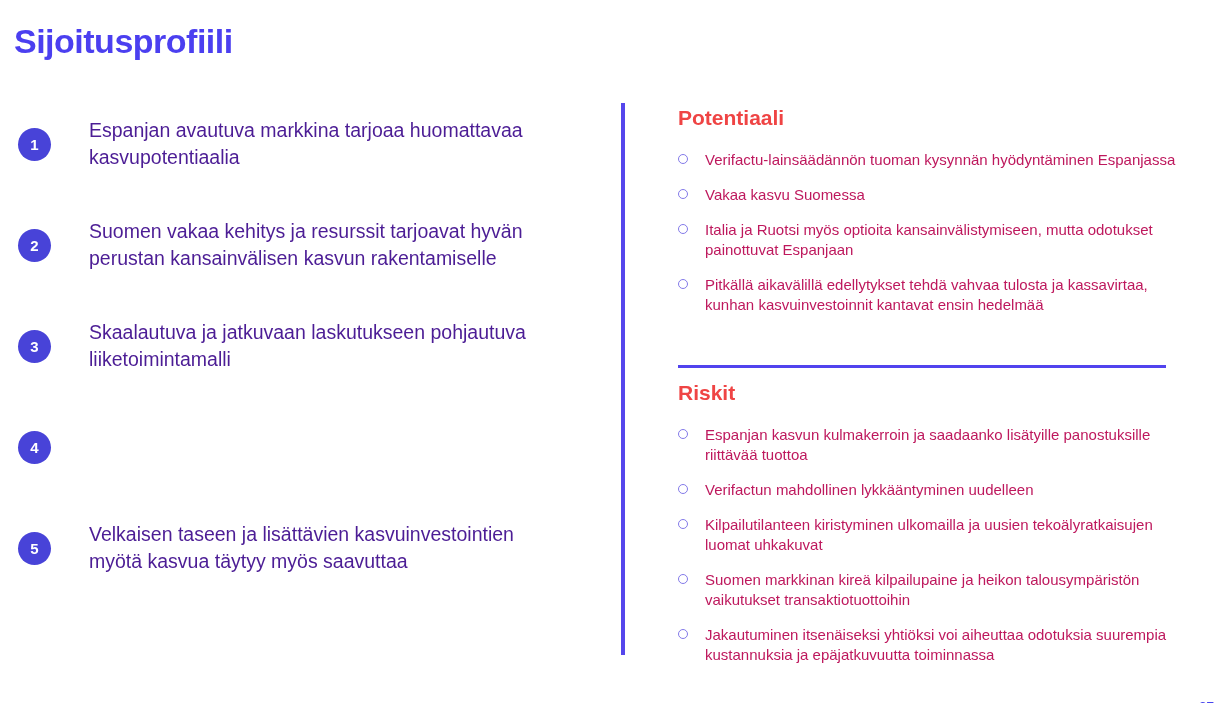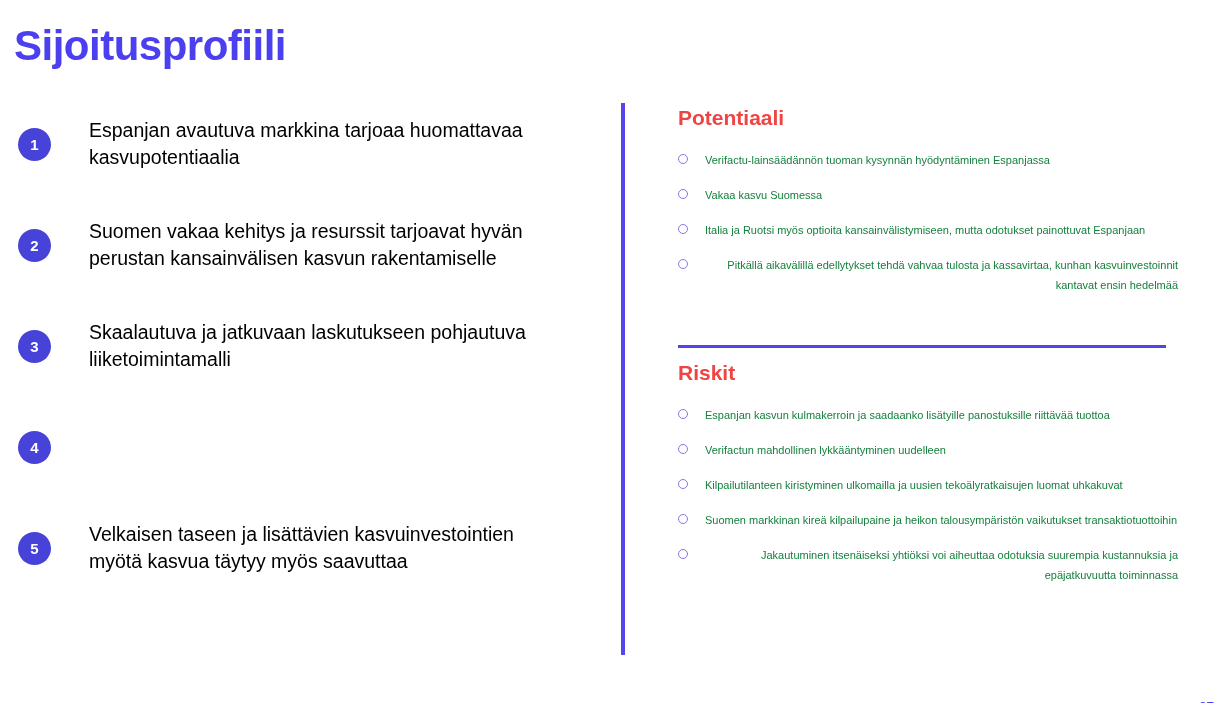--- a/index.html
+++ b/index.html
@@ -15,21 +15,21 @@
     position: relative;
     width: 1222px;
     height: 703px;
     background: #ffffff;
   }
   h1.title {
     position: absolute;
     left: 14px;
     top: 22px;
     margin: 0;
-    font-size: 42px;
+    font-size: 34px;
     font-weight: 800;
     letter-spacing: -0.5px;
     color: #4b3ff0;
   }
   
   .left-col {
     position: absolute;
     left: 18px;
     top: 116px;
     width: 560px;
@@ -50,21 +50,21 @@
     color: #ffffff;
     font-size: 15px;
     font-weight: bold;
     display: flex;
     align-items: center;
     justify-content: center;
   }
   .item-text {
     font-size: 19.5px;
     line-height: 27px;
-    color: #000000;
+    color: #4c1d95;
     max-width: 472px;
   }
   
   .vline {
     position: absolute;
     left: 621px;
     top: 103px;
     width: 4px;
     height: 552px;
     background: #5546ec;
@@ -92,25 +92,24 @@
   .marker {
     flex: 0 0 auto;
     width: 8px;
     height: 8px;
     margin-top: 4px;
     border: 1.6px solid #837ae9;
     border-radius: 50%;
     background: transparent;
   }
   .bullet-text {
-    font-size: 11px;
+    font-size: 15px;
     line-height: 20px;
-    color: #15803d;
+    color: #be185d;
     max-width: 492px;
-    text-align: right;
   }
   .hline {
     height: 3px;
     width: 488px;
     background: #5143ee;
     margin: 50px 0 12px 0;
   }
   .page-num {
     position: absolute;
     right: 8px;

